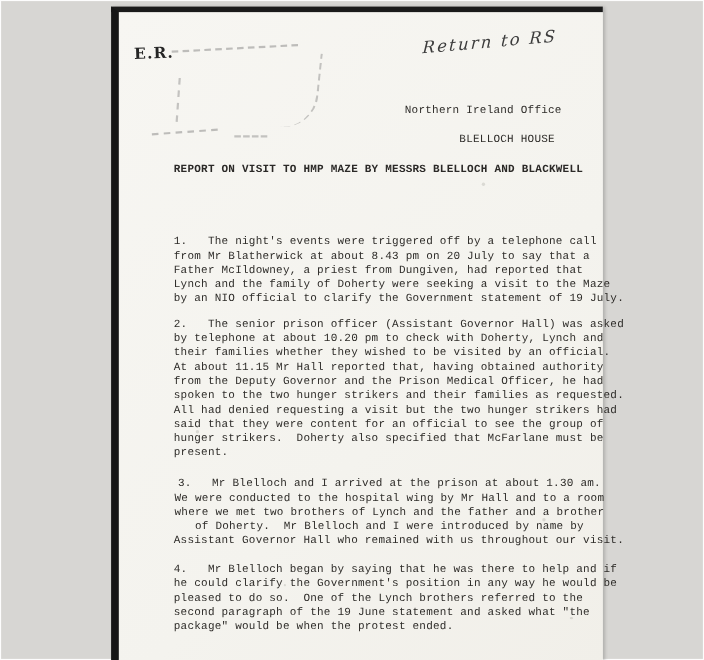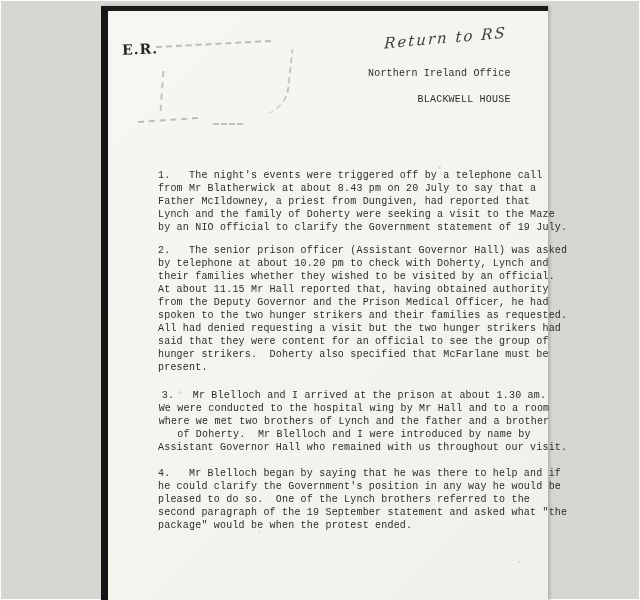--- a/index.html
+++ b/index.html
@@ -47,25 +47,25 @@
   .scr5{left:105px;top:112px;width:30px;height:0;border-top:2px dashed #666;}
   .handnote{
     position:absolute;left:276px;top:18px;
     font-family:"DejaVu Serif", serif;
     font-style:italic;
     font-size:15px;color:#3c3c3c;
     letter-spacing:2px;
     transform:rotate(-5deg) skewX(-8deg);
     white-space:nowrap;
   }
-  .letterhead{position:absolute;left:260px;top:56px;}
+  .letterhead{position:absolute;left:260px;top:84px;}
   .reference{position:absolute;left:68px;top:110px;}
   .ref-underline{text-decoration:underline;text-underline-offset:2px;}
   .doc-title{position:absolute;left:50px;top:137px;font-weight:bold;color:#2b2927;}
-  .para{position:absolute;left:50px;width:392px;}
+  .para{position:absolute;left:50px;width:392px;margin-top:45px;}
   .p1{top:158px;}
   .p2{top:233px;}
   .p3{top:378px;text-align:center;}
   .p4{top:456px;}
   .speck{position:absolute;border-radius:50%;background:#8a8a85;opacity:0.25;}
 </style>
 </head>
 <body>
 
 <div class="canvas">
@@ -76,24 +76,25 @@
 
       <div class="scribble scr1"></div>
       <div class="scribble scr2"></div>
       <div class="scribble scr3"></div>
       <div class="scribble scr4"></div>
       <div class="scribble scr5"></div>
 
       <div class="handnote">Return to RS</div>
 
       <div class="letterhead typ"><span>Northern Ireland Office</span><br>
-        <span>BLACKWELL HOUSE</span>
+        <span>BLELLOCH HOUSE</span>
       </div>
 
 
+      <div class="doc-title typ">REPORT ON VISIT TO HMP MAZE BY MESSRS BLELLOCH AND BLACKWELL</div>
 
       <div class="para p1 typ">1.   The night's events were triggered off by a telephone call
 from Mr Blatherwick at about 8.43 pm on 20 July to say that a
 Father McIldowney, a priest from Dungiven, had reported that
 Lynch and the family of Doherty were seeking a visit to the Maze
 by an NIO official to clarify the Government statement of 19 July.</div>
       <div class="para p2 typ">2.   The senior prison officer (Assistant Governor Hall) was asked
 by telephone at about 10.20 pm to check with Doherty, Lynch and
 their families whether they wished to be visited by an official.
 At about 11.15 Mr Hall reported that, having obtained authority
@@ -104,21 +105,21 @@
 hunger strikers.  Doherty also specified that McFarlane must be
 present.</div>
       <div class="para p3 typ">3.   Mr Blelloch and I arrived at the prison at about 1.30 am.
 We were conducted to the hospital wing by Mr Hall and to a room
 where we met two brothers of Lynch and the father and a brother
 of Doherty.  Mr Blelloch and I were introduced by name by
 Assistant Governor Hall who remained with us throughout our visit.</div>
       <div class="para p4 typ">4.   Mr Blelloch began by saying that he was there to help and if
 he could clarify the Government's position in any way he would be
 pleased to do so.  One of the Lynch brothers referred to the
-second paragraph of the 19 September statement and asked what "the
+second paragraph of the 19 June statement and asked what "the
 package" would be when the protest ended.</div>
 
       <div class="speck" style="left:330px;top:155px;width:3px;height:3px;"></div>
       <div class="speck" style="left:410px;top:550px;width:3px;height:2px;"></div>
       <div class="speck" style="left:70px;top:380px;width:3px;height:3px;"></div>
       <div class="speck" style="left:385px;top:460px;width:3px;height:3px;"></div>
       <div class="speck" style="left:150px;top:520px;width:2px;height:2px;"></div>
     </div>
   </div>
 </div>

